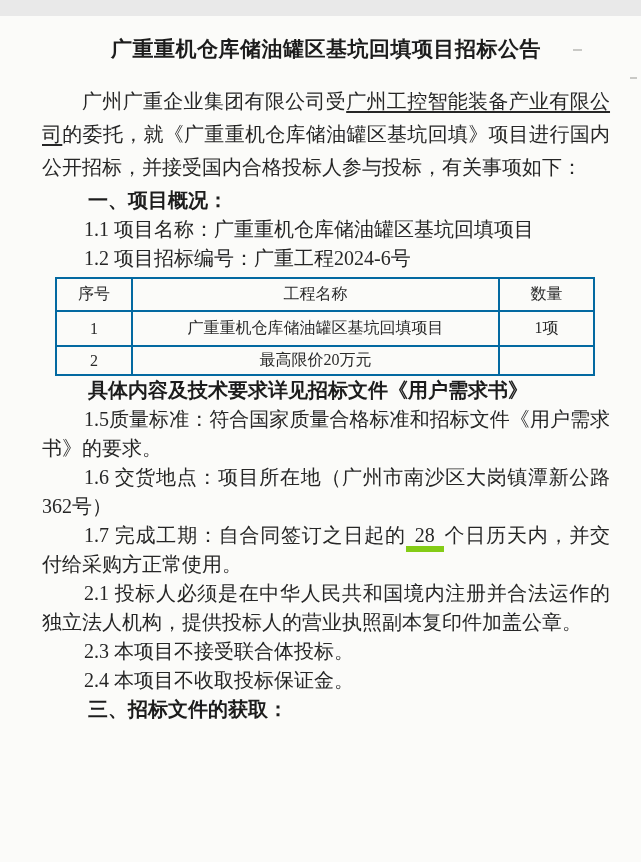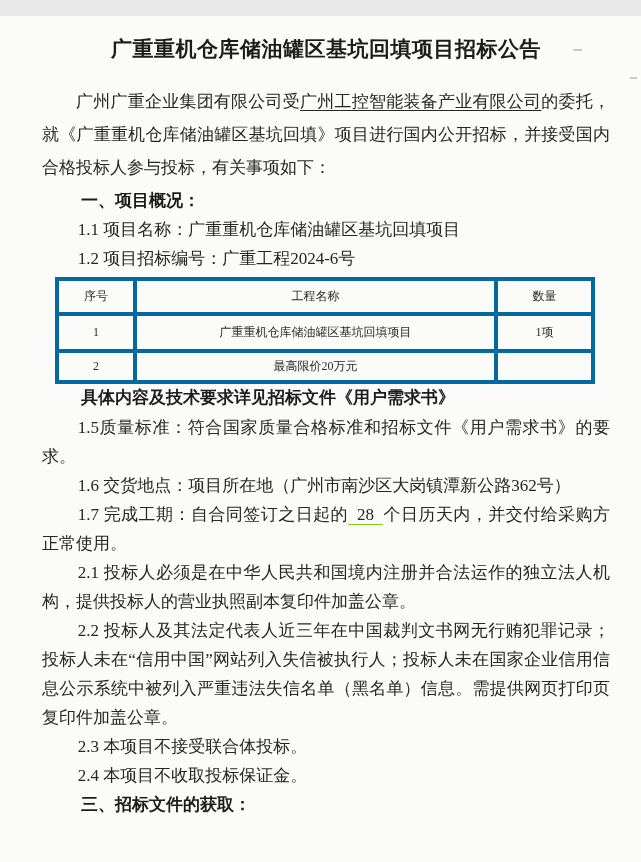--- a/index.html
+++ b/index.html
@@ -12,36 +12,36 @@
     font-family:"Liberation Serif","DejaVu Serif",serif;
     box-sizing:border-box;
     padding:12px 31px 0 42px;
     overflow:hidden;
   }
   .title {
     font-size:21px; font-weight:bold; text-align:center;
     margin:6px 0 0; line-height:30px; letter-spacing:0.5px;
     color:#1c1c1c;
   }
-  p { margin:0; font-size:17px; line-height:29px; text-align:justify; color:#262626; }
+  p { margin:0; font-size:20px; line-height:29px; text-align:justify; color:#262626; }
   .intro { margin-top:21px; line-height:33px; text-indent:2em; }
   .uline { text-decoration:underline; text-underline-offset:3px; }
   .h { font-weight:bold; text-indent:2.3em; color:#1c1c1c; }
   .h-top { margin-top:2px; }
   .item { text-indent:2.1em; }
-  .days { border-bottom:1px solid #84cc16; padding:0 9px; }
+  .days { border-bottom:6px solid #84cc16; padding:0 9px; }
   table.tbl {
     width:540px; margin:4px 0 0 13px;
     border-collapse:collapse;
     border:2px solid #3d3d3d;
   }
   .tbl td {
-    border:4px solid #0369a1;
+    border:2px solid #0369a1;
     text-align:center; vertical-align:middle;
-    font-size:12px; color:#2a2a2a;
+    font-size:16px; color:#2a2a2a;
     padding:0 4px;
   }
   .tbl tr.hdr td { height:31px; border-bottom-width:2px; }
   .tbl tr.r1 td { height:33px; }
   .tbl tr.r2 td { height:27px; }
   .col-no { width:66px; }
   .col-qty { width:85px; }
   .note { font-weight:bold; text-indent:2.3em; line-height:24px; padding-top:2px; color:#1c1c1c; }
   .sp { margin-top:3px; }
   .artifact { position:absolute; background:#c9c9c6; }
@@ -84,19 +84,18 @@
     </tbody>
   </table>
 
   <p class="note">具体内容及技术要求详见招标文件《用户需求书》</p>
 
   <p class="item sp">1.5质量标准：符合国家质量合格标准和招标文件《用户需求书》的要求。</p>
   <p class="item">1.6 交货地点：项目所在地（广州市南沙区大岗镇潭新公路362号）</p>
   <p class="item"><span>1.7 完成工期：自合同签订之日起的</span><span class="days">28</span><span>个日历天内，并交付给采购方正常使用。</span></p>
 
   <p class="item">2.1 投标人必须是在中华人民共和国境内注册并合法运作的独立法人机构，提供投标人的营业执照副本复印件加盖公章。</p>
-  <p class="item">2.2 投标人及其法定代表人近三年在中国裁判文书网无行贿犯罪记录；投标人未在“信用中国”网站列入失信被执行人；投标人未在国家企业信用信息公示系统中被列入严重违法失信名单（黑名单）信息。需提供网页打印页复印件加盖公章。</p>
   <p class="item">2.3 本项目不接受联合体投标。</p>
   <p class="item">2.4 本项目不收取投标保证金。</p>
 
   <p class="h">三、招标文件的获取：</p>
 
 </div>
 
 </body></html>

